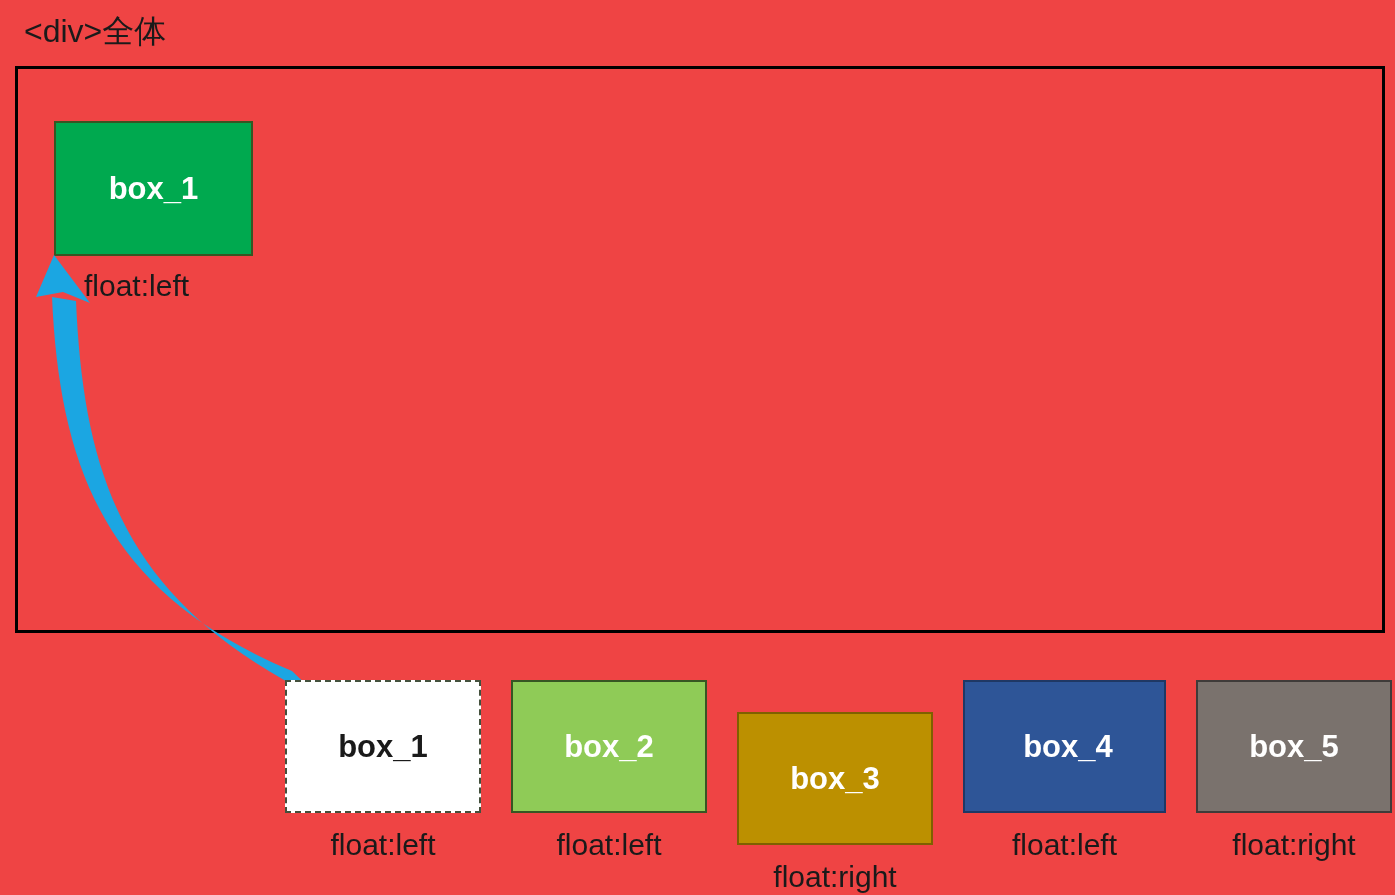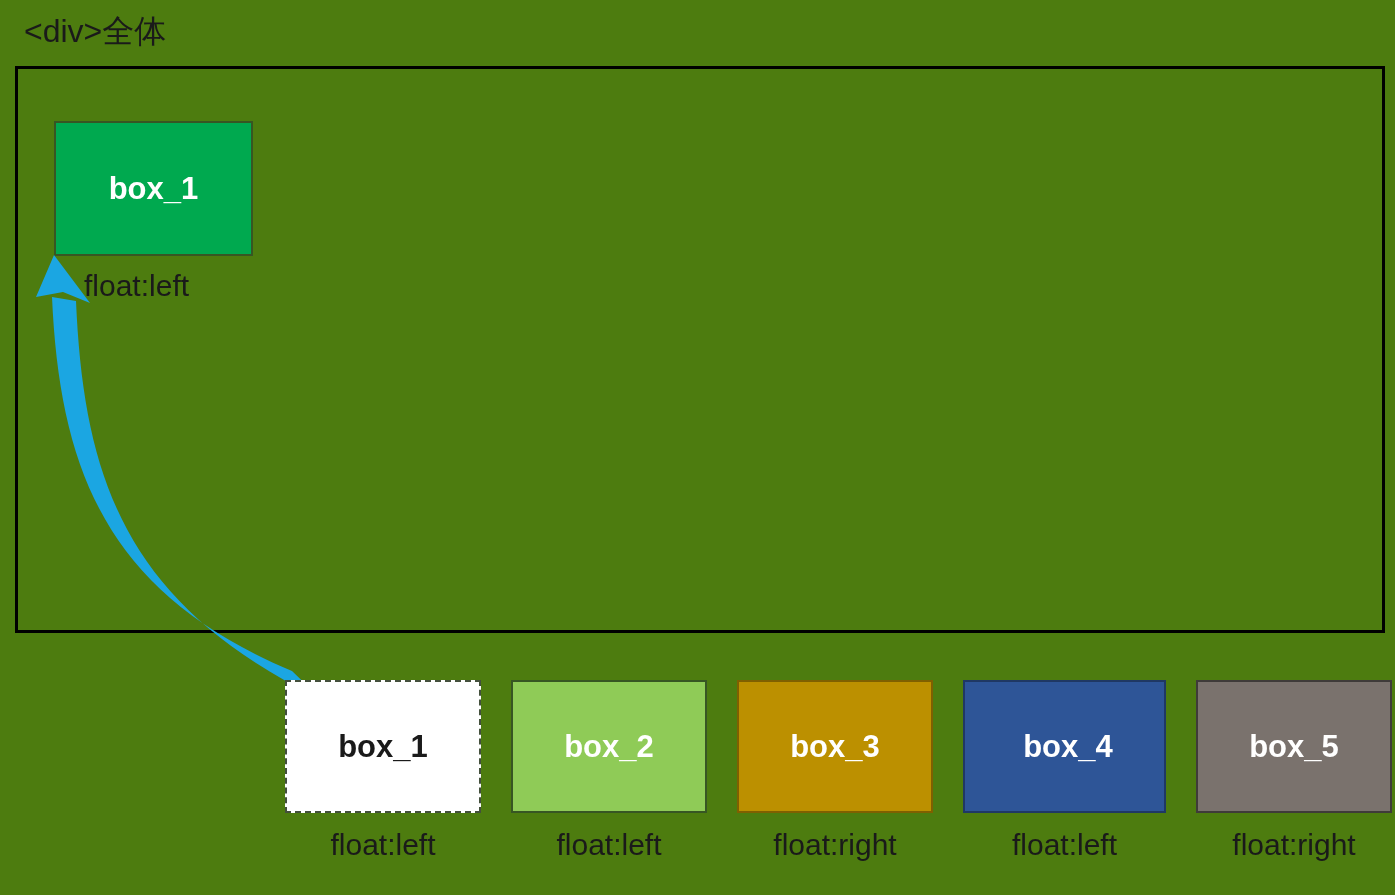--- a/index.html
+++ b/index.html
@@ -5,21 +5,21 @@
   html, body {
     margin: 0;
     padding: 0;
     background: #ffffff;
     font-family: "Liberation Sans", "DejaVu Sans", sans-serif;
   }
   .stage {
     position: relative;
     width: 1395px;
     height: 895px;
-    background: #4d7c0f;
+    background: #ef4444;
     overflow: hidden;
   }
   .page-title {
     position: absolute;
     left: 24px;
     top: 10px;
     font-size: 32px;
     color: #1a1a1a;
     white-space: pre;
   }
@@ -127,21 +127,21 @@
     </div>
 
     <div class="row-item">
       <div class="row-box" style="background: rgb(143, 203, 87); border-color: rgb(55, 86, 35); color: rgb(255, 255, 255);">
         <span>box_2</span>
       </div>
       <div class="row-caption">float:left</div>
     </div>
 
     <div class="row-item">
-      <div class="row-box" style="background: rgb(188, 144, 0); border-color: rgb(127, 96, 0); color: rgb(255, 255, 255);">
+      <div class="row-box" style="background: rgb(188, 144, 0); border-color: rgb(127, 96, 0); color: rgb(255, 255, 255); margin-top: 32px;">
         <span>box_3</span>
       </div>
       <div class="row-caption">float:right</div>
     </div>
 
     <div class="row-item">
       <div class="row-box" style="background: rgb(46, 85, 151); border-color: rgb(31, 56, 100); color: rgb(255, 255, 255); padding-left: 7px;">
         <span>box_4</span>
       </div>
       <div class="row-caption">float:left</div>

